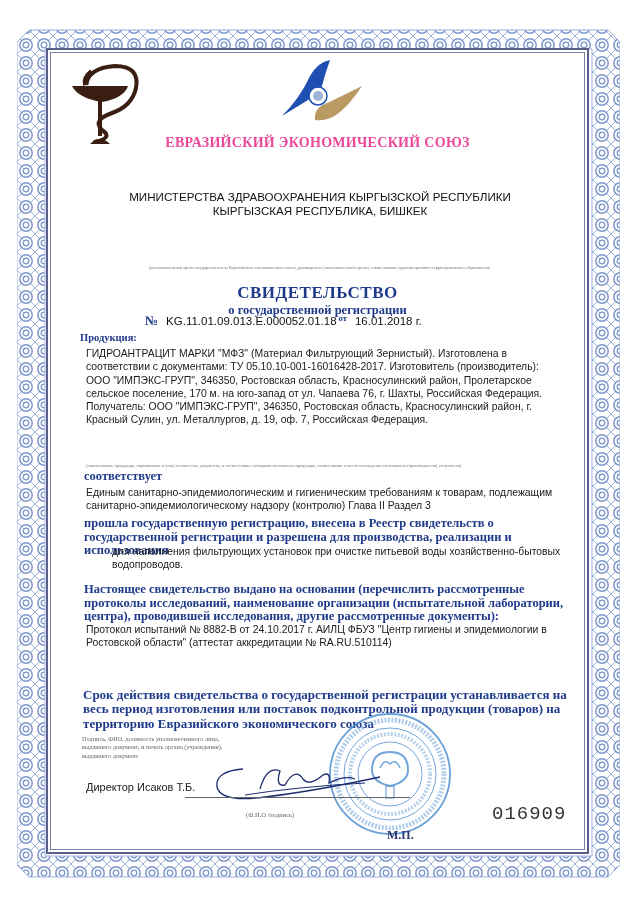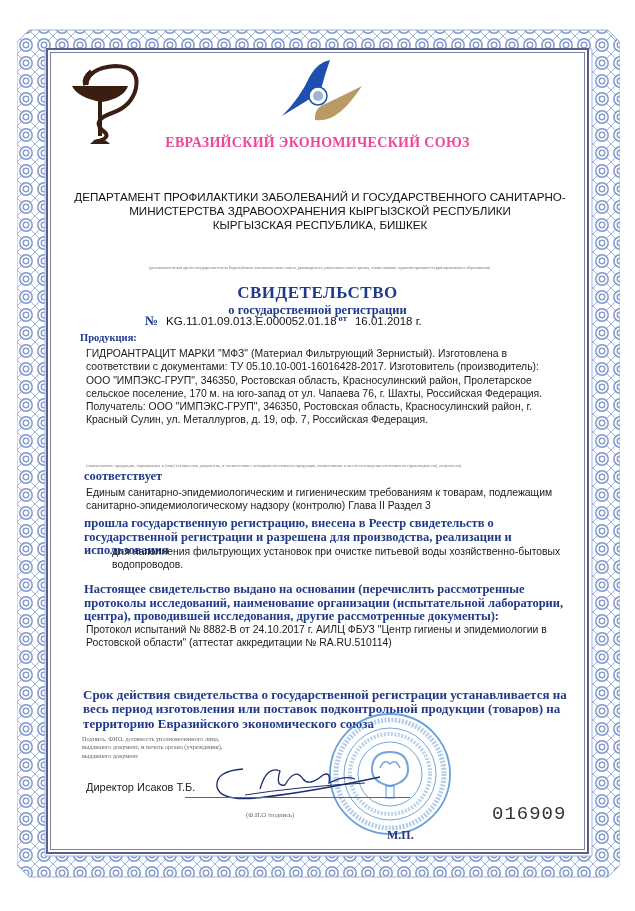--- a/index.html
+++ b/index.html
@@ -69,21 +69,20 @@
 <svg class="abs logo-eaeu" viewBox="0 0 100 80">
   <path d="M12 58 Q30 40 40 18 Q48 4 60 2 Q55 16 52 28 Q50 36 38 42 Q25 50 12 58 Z" fill="#1f4fb0"></path>
   <path d="M45 62 Q44 50 55 46 Q68 40 92 28 Q80 46 70 54 Q58 64 45 62 Z" fill="#b89a62"></path>
   <circle cx="48" cy="38" r="9" fill="#ffffff" stroke="#1f4fb0" stroke-width="1.5"></circle>
   <circle cx="48" cy="38" r="5" fill="#9fb2da"></circle>
 </svg>
 
 <div class="abs union-title">ЕВРАЗИЙСКИЙ ЭКОНОМИЧЕСКИЙ СОЮЗ</div>
 
 <div class="abs dept">
-  <div>ДЕПАРТАМЕНТ ПРОФИЛАКТИКИ ЗАБОЛЕВАНИЙ И ГОСУДАРСТВЕННОГО САНИТАРНО-</div>
   <div>МИНИСТЕРСТВА ЗДРАВООХРАНЕНИЯ КЫРГЫЗСКОЙ РЕСПУБЛИКИ</div>
   <div>КЫРГЫЗСКАЯ РЕСПУБЛИКА, БИШКЕК</div>
 </div>
 
 <div class="abs caption cap1">(уполномоченный орган государства-члена Евразийского экономического союза, руководитель уполномоченного органа, наименование административно-территориального образования)</div>
 
 <div class="abs cert-title">СВИДЕТЕЛЬСТВО</div>
 <div class="abs cert-sub">о государственной регистрации</div>
 
 <div class="abs numline">

